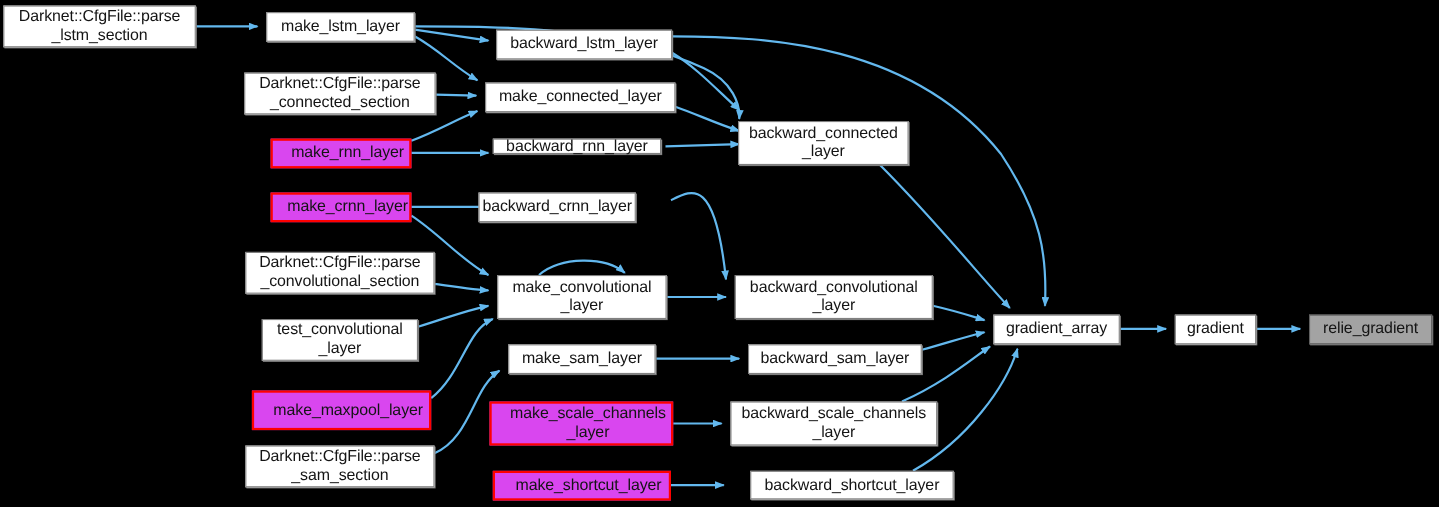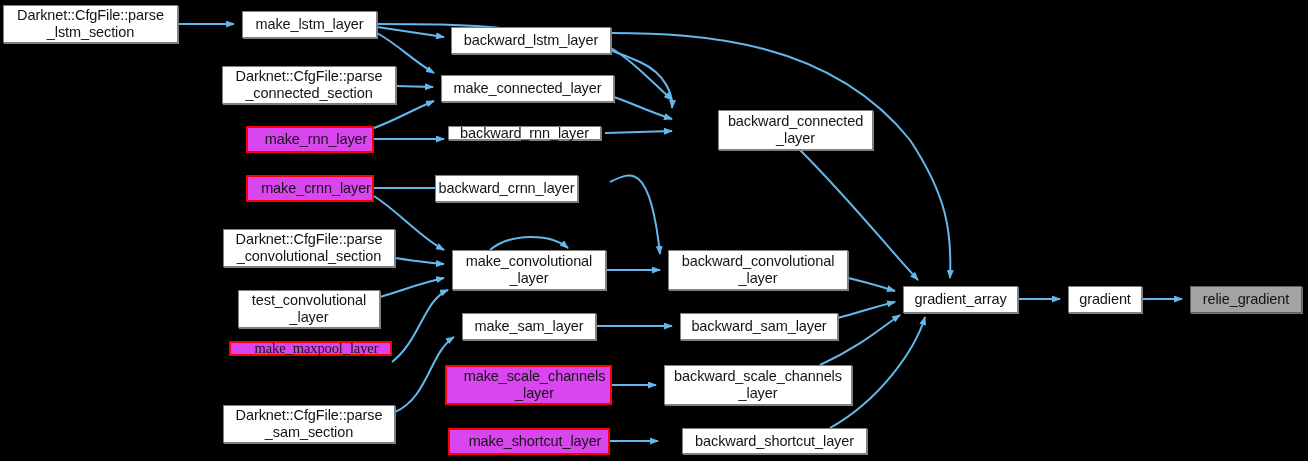--- a/index.html
+++ b/index.html
@@ -100,37 +100,37 @@
       </g>
   </svg>
   <div id="nodes">
       <div class="node" style="left: 3px; top: 5px; width: 175px; height: 38px;"><span class="node-label">Darknet::CfgFile::parse
 _lstm_section</span></div>
       <div class="node" style="left: 242px; top: 11px; width: 135px; height: 27px;"><span class="node-label">make_lstm_layer</span></div>
       <div class="node" style="left: 451px; top: 27px; width: 160px; height: 27px;"><span class="node-label">backward_lstm_layer</span></div>
       <div class="node" style="left: 222px; top: 66px; width: 174px; height: 38px;"><span class="node-label">Darknet::CfgFile::parse
 _connected_section</span></div>
       <div class="node" style="left: 441px; top: 75px; width: 173px; height: 27px;"><span class="node-label">make_connected_layer</span></div>
-      <div class="node" style="left: 718px; top: 110px; width: 155px; height: 40px;"><span class="node-label">backward_connected
+      <div class="node" style="left: 671px; top: 110px; width: 155px; height: 40px;"><span class="node-label">backward_connected
 _layer</span></div>
       <div class="node red" style="left: 246px; top: 126px; width: 128px; height: 27px;"><span class="node-label">make_rnn_layer</span></div>
       <div class="node" style="left: 448px; top: 126px; width: 153px; height: 14px;"><span class="node-label">backward_rnn_layer</span></div>
       <div class="node red" style="left: 246px; top: 175px; width: 128px; height: 27px;"><span class="node-label">make_crnn_layer</span></div>
       <div class="node" style="left: 435px; top: 175px; width: 143px; height: 27px;"><span class="node-label">backward_crnn_layer</span></div>
       <div class="node" style="left: 223px; top: 229px; width: 172px; height: 38px;"><span class="node-label">Darknet::CfgFile::parse
 _convolutional_section</span></div>
       <div class="node" style="left: 452px; top: 250px; width: 154px; height: 40px;"><span class="node-label">make_convolutional
 _layer</span></div>
       <div class="node" style="left: 668px; top: 250px; width: 180px; height: 40px;"><span class="node-label">backward_convolutional
 _layer</span></div>
       <div class="node" style="left: 238px; top: 290px; width: 142px; height: 38px; align-items: center;"><span class="node-label">test_convolutional
 _layer</span></div>
       <div class="node" style="left: 462px; top: 313px; width: 134px; height: 27px;"><span class="node-label">make_sam_layer</span></div>
       <div class="node" style="left: 680px; top: 313px; width: 158px; height: 27px;"><span class="node-label">backward_sam_layer</span></div>
-      <div class="node red" style="left: 229px; top: 341px; width: 163px; height: 15px; font-family: Liberation Serif, serif;"><span class="node-label">make_maxpool_layer</span></div>
+      <div class="node red" style="left: 229px; top: 355px; width: 163px; height: 36px;"><span class="node-label">make_maxpool_layer</span></div>
       <div class="node red" style="left: 445px; top: 365px; width: 167px; height: 40px;"><span class="node-label">make_scale_channels
 _layer</span></div>
       <div class="node" style="left: 664px; top: 365px; width: 188px; height: 40px;"><span class="node-label">backward_scale_channels
 _layer</span></div>
       <div class="node" style="left: 223px; top: 405px; width: 172px; height: 38px;"><span class="node-label">Darknet::CfgFile::parse
 _sam_section</span></div>
       <div class="node red" style="left: 448px; top: 428px; width: 162px; height: 27px;"><span class="node-label">make_shortcut_layer</span></div>
       <div class="node" style="left: 666px; top: 428px; width: 185px; height: 26px; margin-left: 16px;"><span class="node-label">backward_shortcut_layer</span></div>
       <div class="node" style="left: 903px; top: 286px; width: 115px; height: 27px;"><span class="node-label">gradient_array</span></div>
       <div class="node" style="left: 1068px; top: 286px; width: 74px; height: 27px; text-align: center;"><span class="node-label">gradient</span></div>

